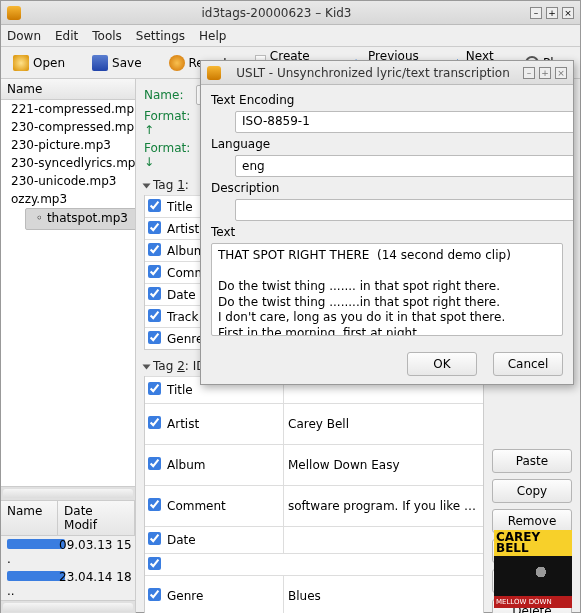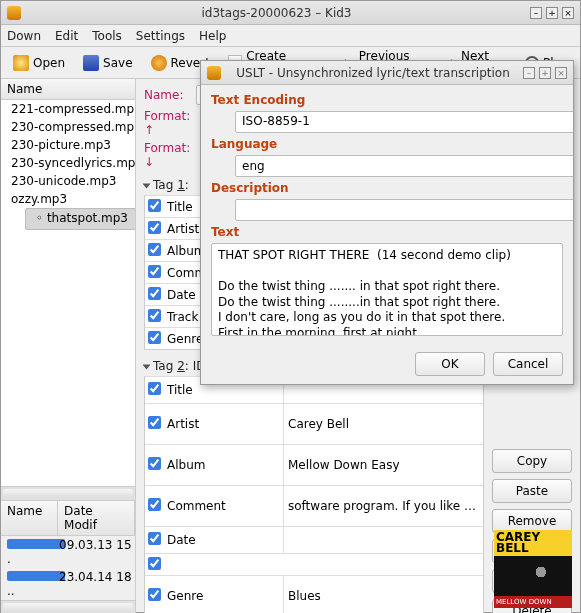--- a/index.html
+++ b/index.html
@@ -8,21 +8,21 @@
 
 .win { position: absolute; top: 0; left: 0; width: 581px; height: 613px; background: #efefef; border: 1px solid #999; }
 .titlebar { height: 24px; background: linear-gradient(#e8e8e8,#d8d8d8); display: flex; align-items: center; padding: 0 6px; border-bottom: 1px solid #bbb; }
 .titlebar .spacer { flex: 1; text-align: center; color: #333; }
 .win-btn { width: 12px; height: 12px; margin-left: 4px; border: 1px solid #888; background: #eee; font-size: 9px; line-height: 10px; text-align: center; }
 .app-ico { width: 14px; height: 14px; background: linear-gradient(#f7b733,#cc7a00); border-radius: 3px; margin-right: 6px; }
 
 .menubar { height: 22px; display: flex; align-items: center; padding: 0 6px; gap: 14px; border-bottom: 1px solid #ccc; }
 .menubar span { color: #222; }
 
-.toolbar { height: 32px; display: flex; align-items: center; padding: 0 6px; gap: 6px; border-bottom: 1px solid #ccc; background: #efefef; }
+.toolbar { height: 32px; display: flex; align-items: center; padding: 0 6px; gap: 15px; border-bottom: 1px solid #ccc; background: #efefef; }
 .tb-item { display: flex; align-items: center; gap: 4px; padding: 3px 6px; border-radius: 3px; }
 .tb-ico { width: 16px; height: 16px; display: inline-block; }
 .ico-open { background: radial-gradient(#ffe28a,#d98f00); border-radius: 2px; }
 .ico-save { background: linear-gradient(#5a7ed0,#2244aa); border-radius: 2px; }
 .ico-revert { background: radial-gradient(#f8c050,#d07000); border-radius: 50%; }
 .ico-list { background: linear-gradient(#fff,#ccc); border: 1px solid #bbb; }
 .ico-prev, .ico-next { color: #1a6fd8; font-weight: bold; font-size: 14px; line-height: 14px; text-align: center; }
 .ico-play { width: 14px; height: 14px; border: 2px solid #555; border-radius: 50%; position: relative; }
 .ico-play:after { content: ""; position: absolute; left: 4px; top: 2px; border-left: 5px solid #555; border-top: 3px solid transparent; border-bottom: 3px solid transparent; }
 
@@ -34,21 +34,21 @@
 .filelist .sel { background: #d7d7d7; }
 .left-bottom { border-top: 1px solid #ccc; }
 .lb-hdr { display: flex; background: linear-gradient(#f7f7f7,#e5e5e5); border-bottom: 1px solid #ccc; }
 .lb-hdr span { padding: 3px 6px; border-right: 1px solid #ccc; }
 .lb-row { display: flex; padding: 2px 0; }
 .lb-row span:first-child { width: 58px; padding-left: 6px; }
 .dotico { width: 10px; height: 10px; background: #3a7de0; display: inline-block; margin-right: 3px; border-radius: 2px; }
 
 .right { flex: 1; padding: 6px 8px; overflow: hidden; position: relative; }
 .row { display: flex; align-items: center; margin-bottom: 4px; gap: 4px; }
-.row label { width: 48px; color: #be185d; }
+.row label { width: 48px; color: #15803d; }
 .inputish { flex: 1; height: 20px; border: 1px solid #bbb; background: #fff; border-radius: 2px; }
 .section { margin-top: 6px; }
 .section-title { padding: 3px 0; color: #222; }
 .ul { text-decoration: underline; }
 .taglist { border: 1px solid #ccc; border-top: none; }
 .tagrow { display: flex; align-items: center; border-top: 1px solid #ddd; background: #fff; min-height: 22px; }
 .tagrow .chk { width: 18px; text-align: center; }
 .tagrow .nm { flex: 0 0 120px; padding: 3px 4px; }
 .tagrow .val { flex: 1; padding: 13px 4px; border-left: 1px solid #ddd; white-space: nowrap; overflow: hidden; text-overflow: ellipsis; }
 input[type=checkbox] { accent-color: #3a7de0; }
@@ -58,26 +58,26 @@
 
 .artwork { position: absolute; right: 8px; bottom: 6px; width: 78px; height: 78px; background: #222; overflow: hidden; display: flex; flex-direction: column; }
 .artwork .y { background: #f7d02a; color: #000; font-weight: 900; font-size: 10px; line-height: 10px; padding: 2px; }
 .artwork .bw { flex: 1; background: radial-gradient(circle at 60% 40%, #999 0 10%, #111 10% 100%); }
 .artwork .r { background: #b71c1c; color: #fff; font-size: 7px; padding: 2px; }
 
 
 .dlg { position: absolute; left: 200px; top: 60px; width: 374px; height: 325px; background: #efefef; border: 1px solid #999; box-shadow: 2px 3px 8px rgba(0,0,0,.3); display: flex; flex-direction: column; }
 .dlg .titlebar { background: linear-gradient(#eee,#ddd); color: #777; }
 .dlg-body { padding: 8px 10px; display: flex; flex-direction: column; gap: 4px; flex: 1; overflow: hidden; }
-.dlg-body label { color: #c2410c; font-weight: bold; }
+.dlg-body label { color: #000000; }
 .sel, .inp { border: 1px solid #bbb; background: #fff; border-radius: 2px; height: 22px; padding: 2px 6px; width: 100%; margin-left: 24px; }
 .sel { position: relative; }
 .sel:after { content: "‣"; transform: rotate(90deg); position: absolute; right: 6px; top: 2px; color: #555; }
 .ta { border: 1px solid #bbb; background: #fff; border-radius: 2px; padding: 4px 6px; flex: 1; line-height: 1.3; white-space: pre-wrap; font-size: 12px; overflow: hidden; }
-.dlg-actions { display: flex; justify-content: flex-end; gap: 8px; padding: 8px 10px; }
+.dlg-actions { display: flex; justify-content: flex-end; gap: 16px; padding: 8px 10px; }
 .dlg-actions .btn { width: 70px; }
 
 .tri { display: inline-block; width: 0; height: 0; border-top: 4px solid transparent; border-bottom: 4px solid transparent; border-left: 5px solid #555; transform: rotate(90deg); margin-right: 4px; vertical-align: middle; }
 
 .scroll-strip { height: 14px; background: #e0e0e0; border-top: 1px solid #ccc; position: relative; }
 .scroll-strip:before { content: ""; position: absolute; left: 2px; right: 2px; top: 2px; bottom: 2px; background: linear-gradient(#f5f5f5,#ddd); border-radius: 3px; }
 </style>
 </head>
 <body>
 
@@ -259,22 +259,22 @@
             </div>
             <div class="tagrow">
               <span class="chk"><input type="checkbox" checked="" style=""></span>
               <span class="nm">Picture</span>
               <span class="val"></span>
             </div>
           </div>
       </div>
 
       <div class="sidebtns">
+        <div class="btn">Paste</div>
         <div class="btn">Copy</div>
-        <div class="btn">Paste</div>
         <div class="btn">Remove</div>
         <div class="btn">Edit...</div>
         <div class="btn">Add...</div>
         <div class="btn">Delete</div>
       </div>
 
       <div class="artwork">
         <div class="y"><span>CAREY</span><br><span>BELL</span></div>
         <div class="bw"></div>
         <div class="r">MELLOW DOWN</div>

